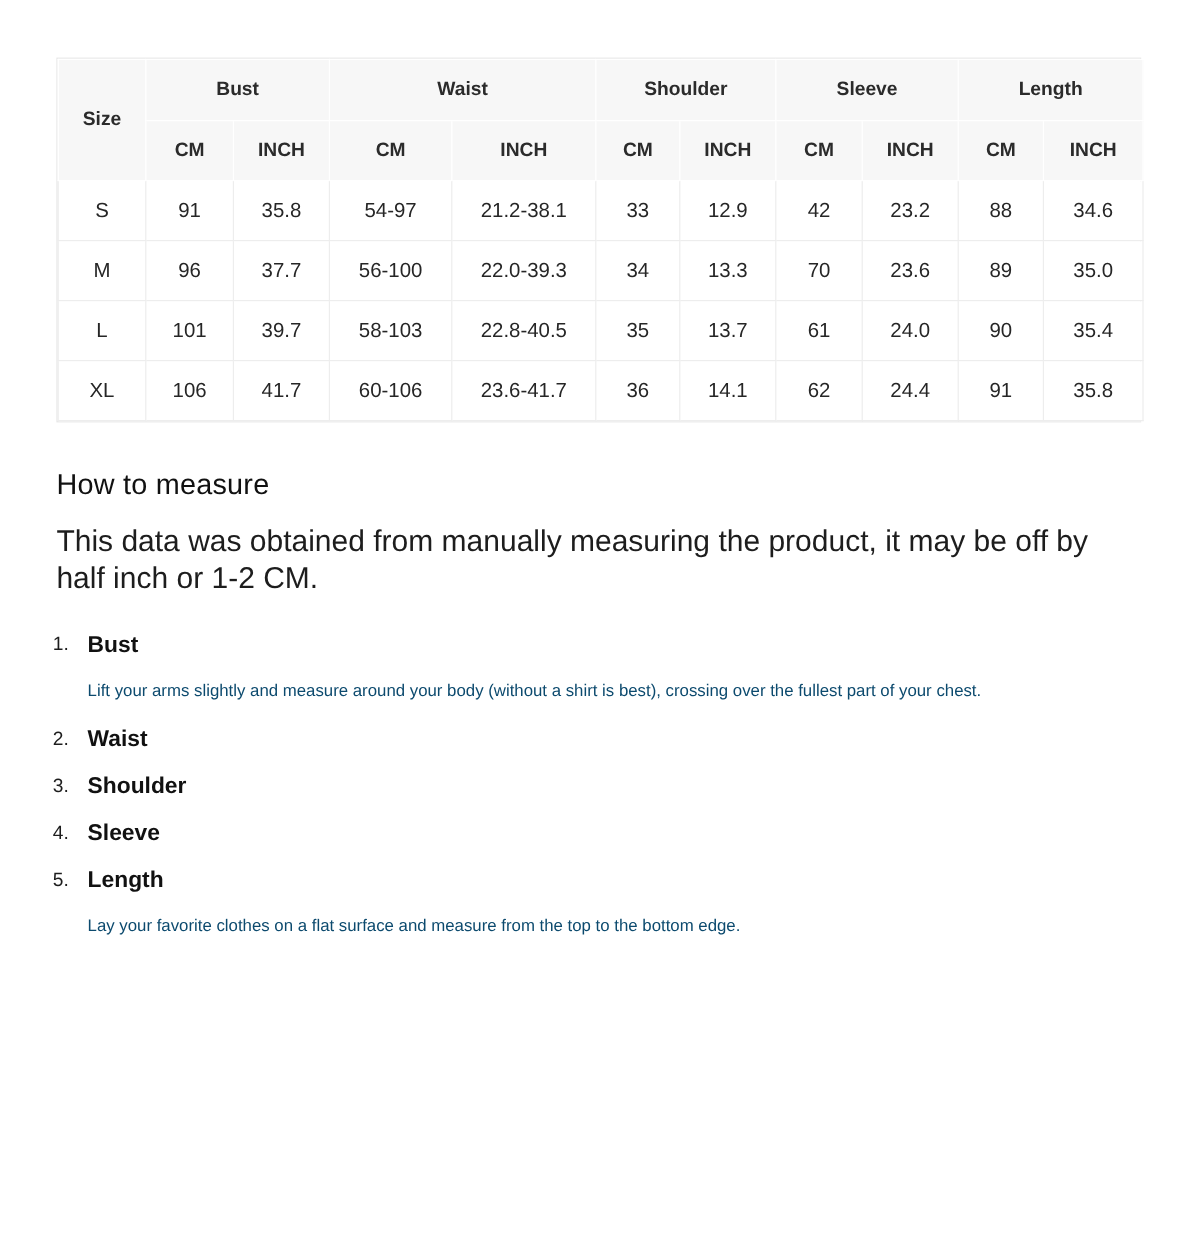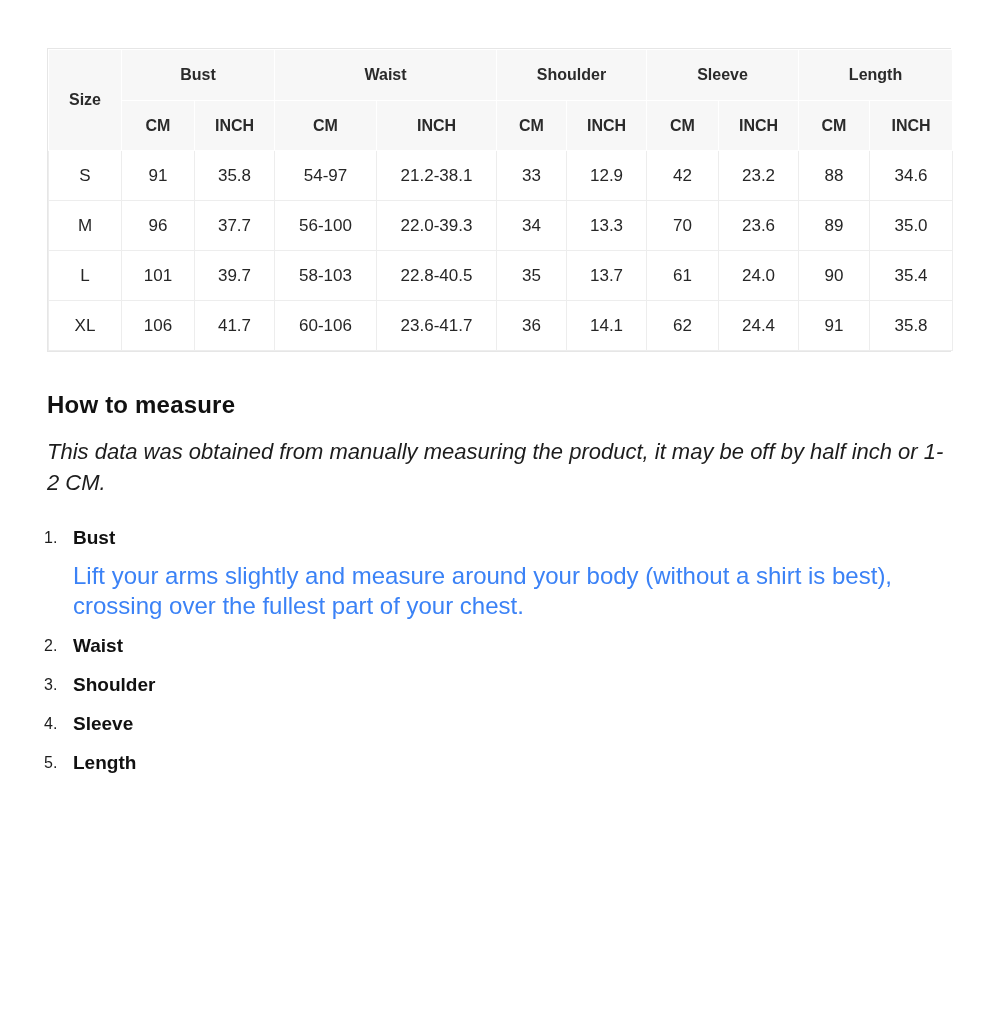--- a/index.html
+++ b/index.html
@@ -44,31 +44,30 @@
     font-size: 17px;
     color: #262626;
     text-align: center;
     vertical-align: middle;
   }
 
   
   .htm-heading {
     margin-top: 39px;
     font-size: 24px;
-    font-weight: bold;
+    font-weight: normal;
     color: #111111;
     letter-spacing: 0.2px;
   }
   .htm-intro {
     margin-top: 17px;
-    font-size: 22px;
+    font-size: 25px;
     line-height: 31px;
     color: #1d1d1d;
     max-width: 910px;
-    font-style: italic;
   }
   ol.steps {
     list-style: none;
     margin-top: 27px;
   }
   ol.steps li {
     display: grid;
     grid-template-columns: 26px 1fr;
     column-gap: 0;
     margin-bottom: 13px;
@@ -83,23 +82,23 @@
   ol.steps .step-term {
     grid-column: 2;
     font-size: 19px;
     line-height: 26px;
     font-weight: bold;
     color: #111111;
   }
   ol.steps .step-desc {
     grid-column: 2;
     margin-top: 10px;
-    font-size: 24px;
+    font-size: 14px;
     line-height: 29.5px;
-    color: #3b82f6;
+    color: #0c4a6e;
     max-width: 885px;
   }
 </style>
 </head>
 <body>
 
 <div class="page">
 
   <div class="table-wrap">
     <table class="size-chart">
@@ -213,16 +212,17 @@
       <span class="step-num">3.</span>
       <span class="step-term">Shoulder</span>
     </li>
     <li>
       <span class="step-num">4.</span>
       <span class="step-term">Sleeve</span>
     </li>
     <li>
       <span class="step-num">5.</span>
       <span class="step-term">Length</span>
+      <p class="step-desc">Lay your favorite clothes on a flat surface and measure from the top to the bottom edge.</p>
     </li>
   </ol>
 
 </div>
 
 </body></html>

